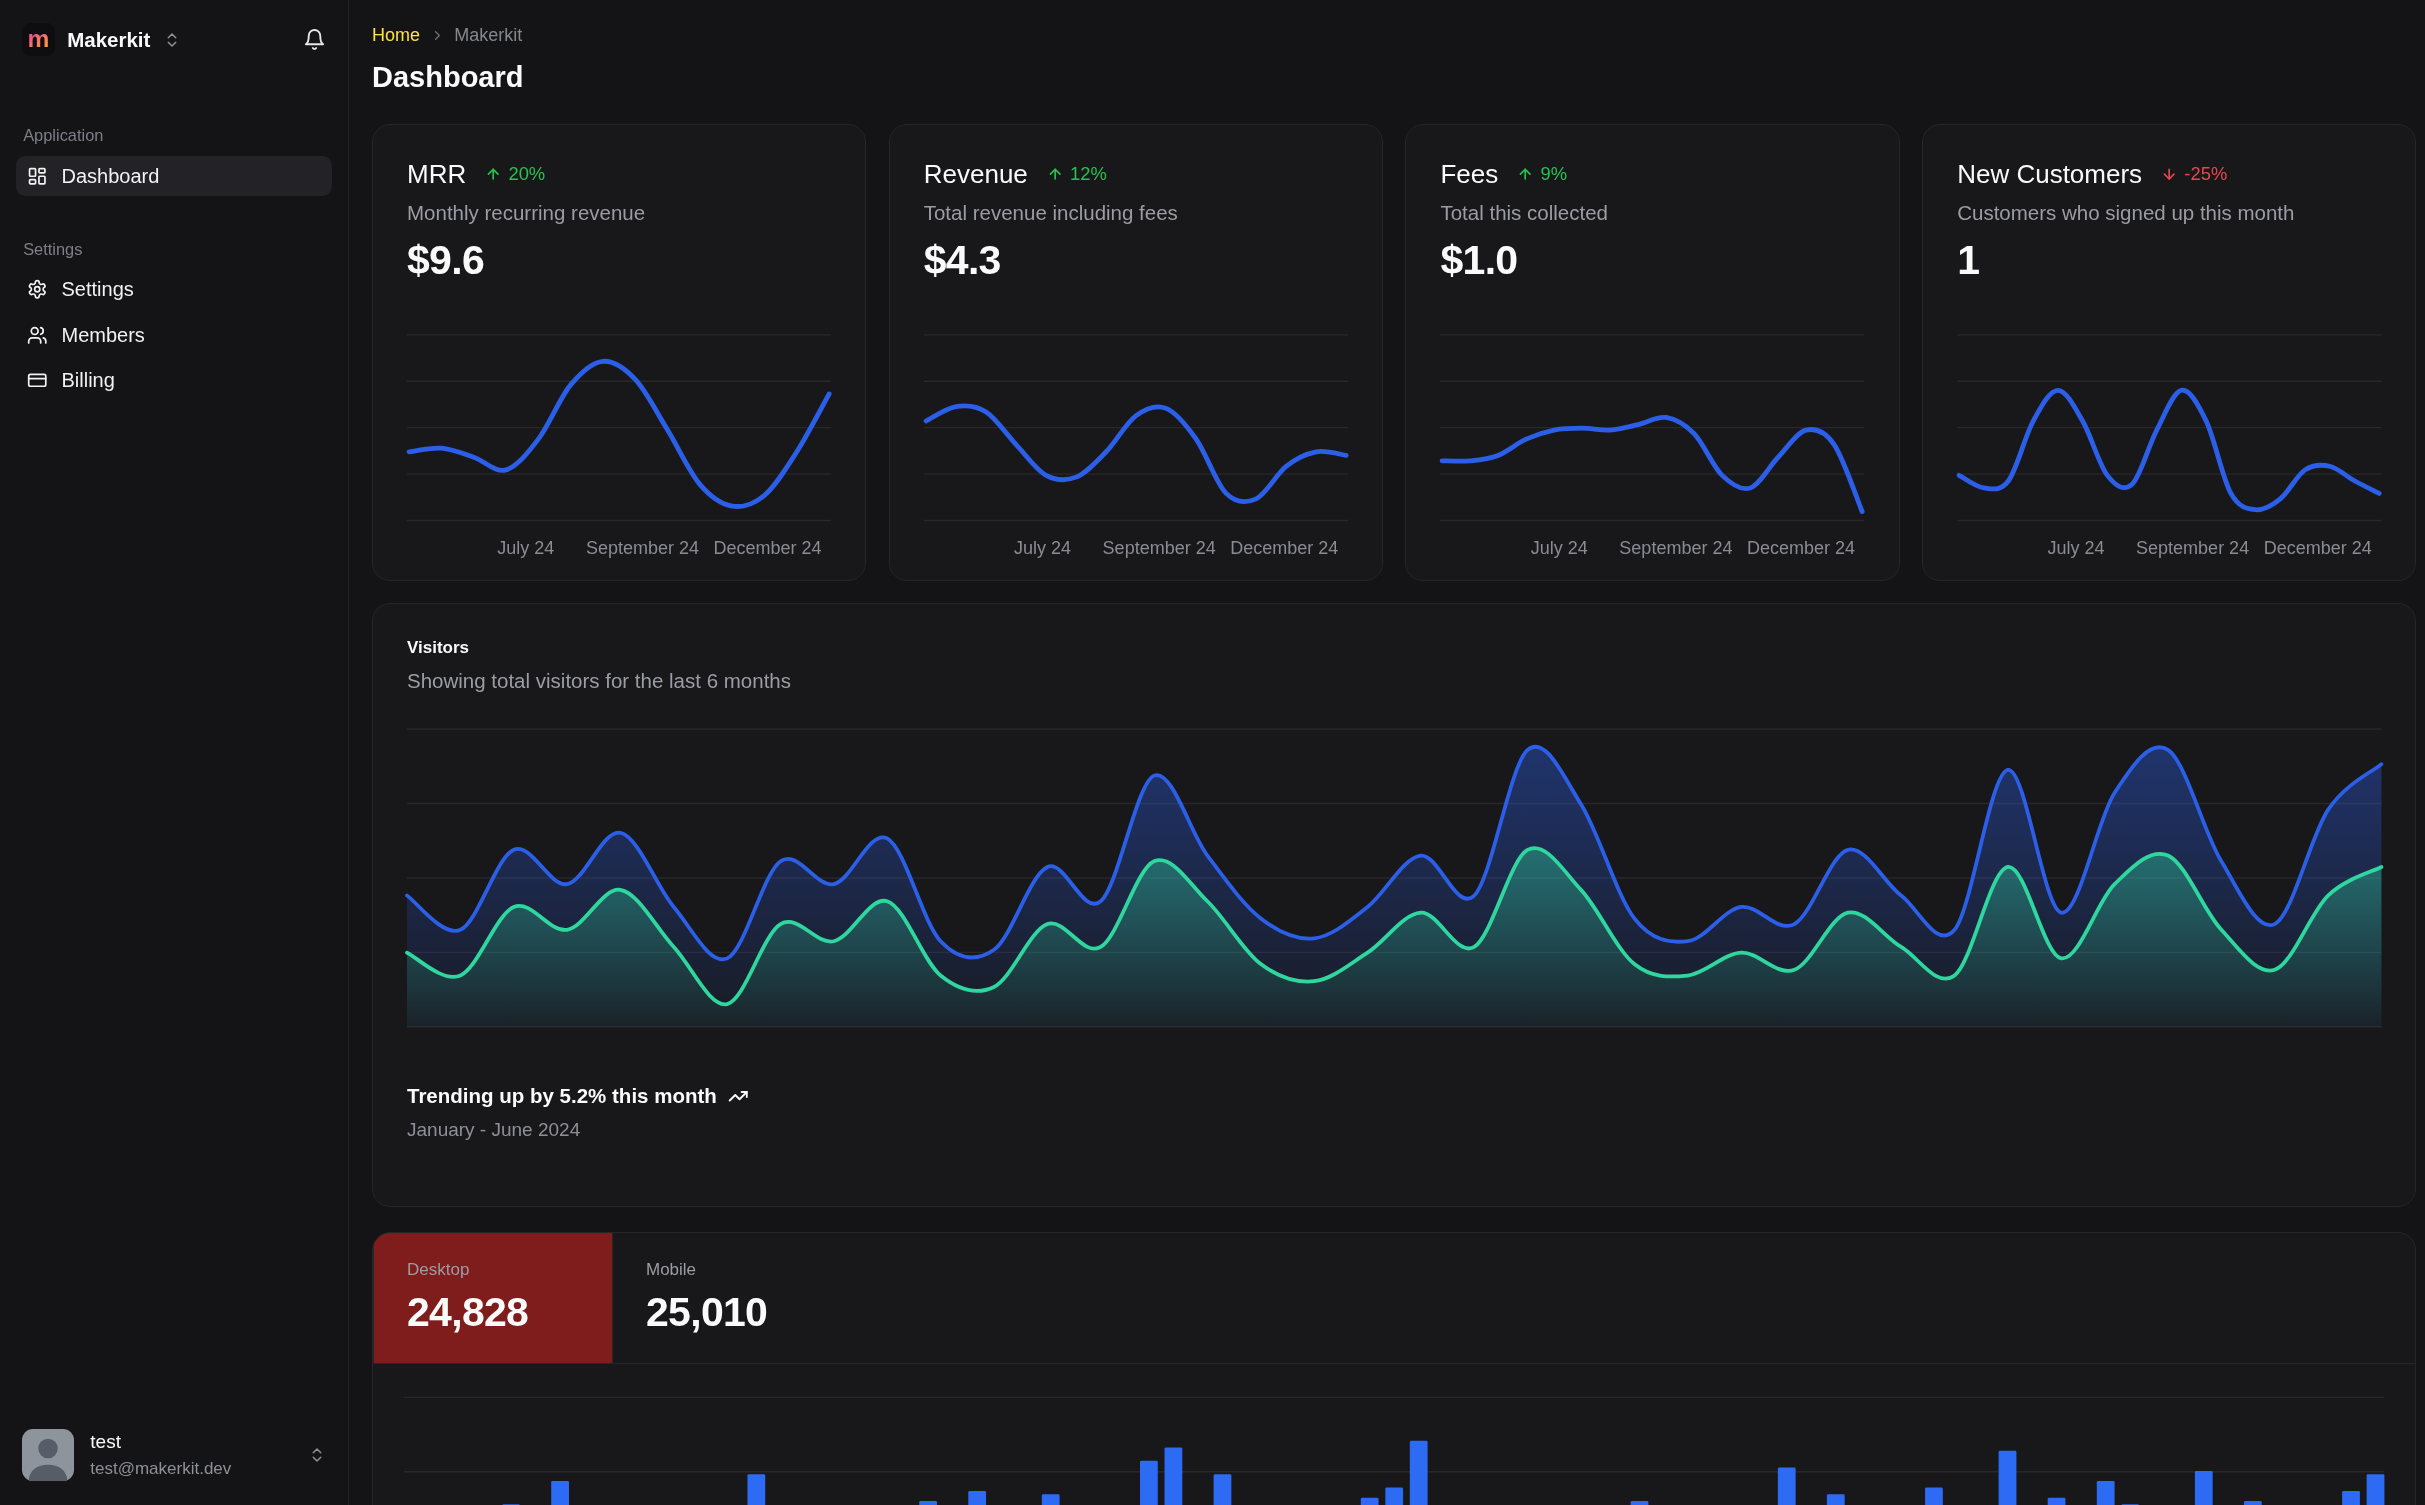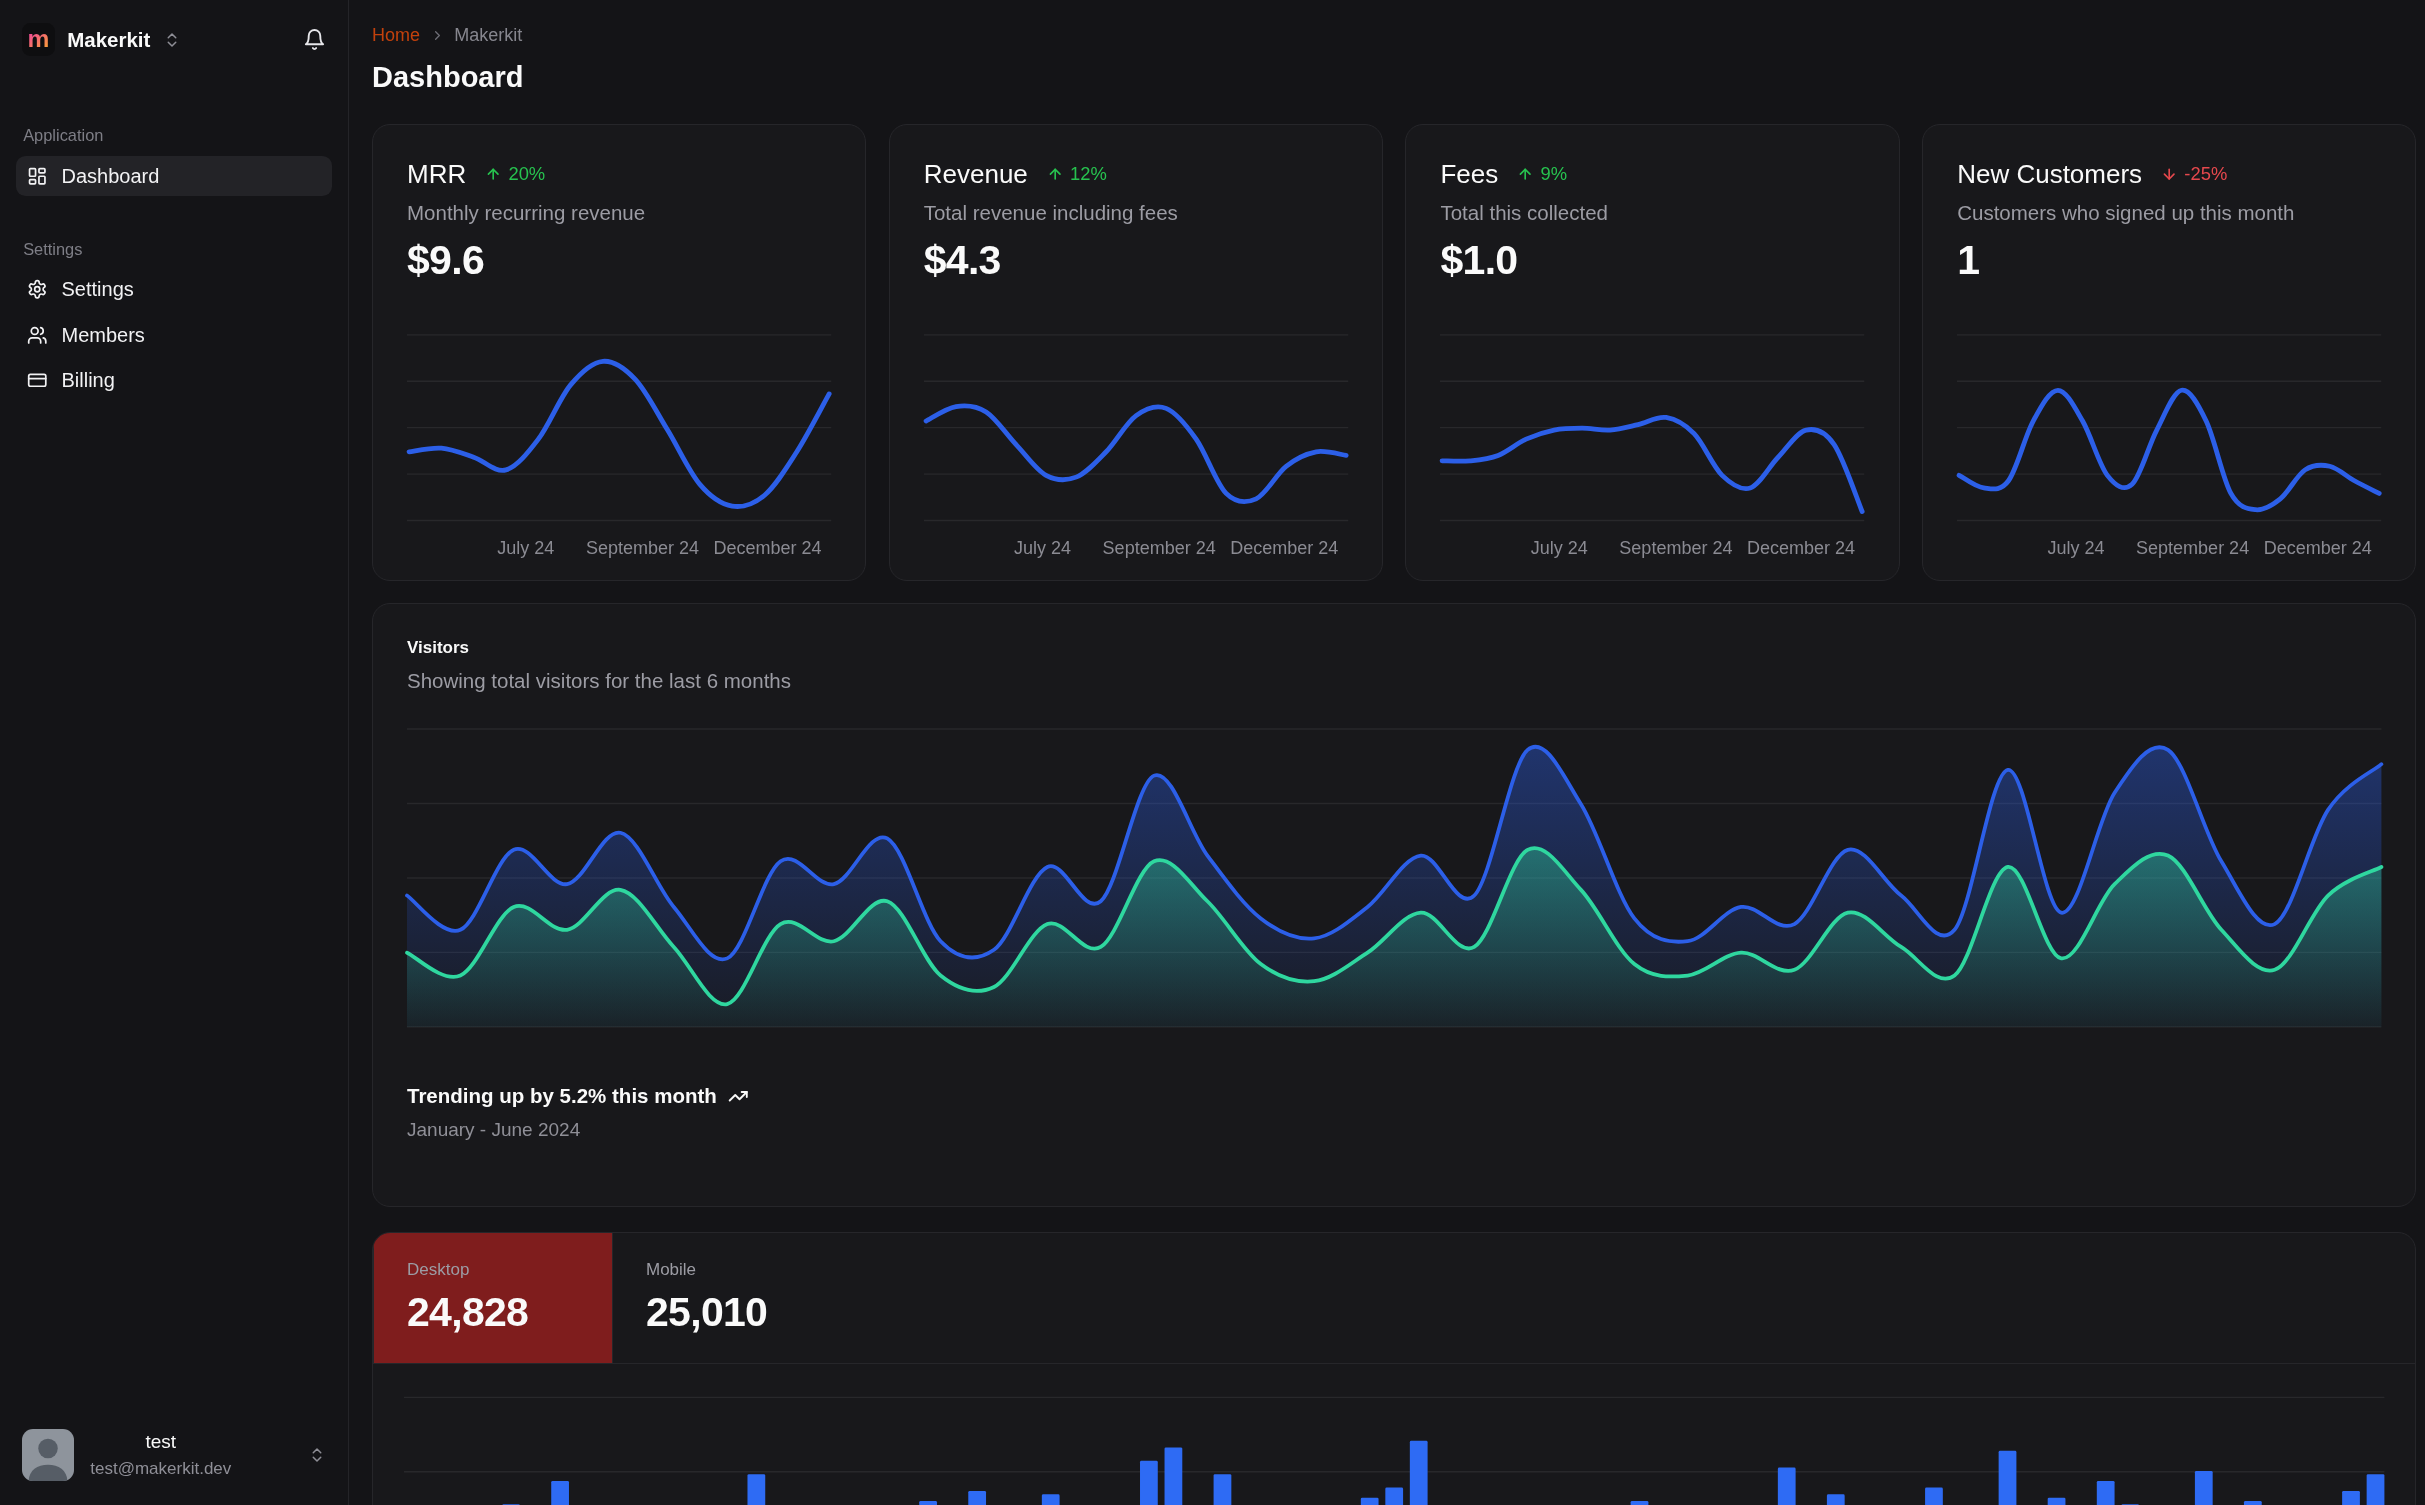--- a/index.html
+++ b/index.html
@@ -20,29 +20,29 @@
   .bell-btn { margin-left:auto; background:none; border:none; color:#e6e6ea; cursor:pointer; display:grid; place-items:center; }
   .bell-btn svg { width:23px; height:23px; }
   .sb-label { font-size:16.4px; color:#7e7e86; margin:38px 0 11px 6.8px; }
   .sb-label.first { margin-top:66px; }
   .sb-item { display:flex; align-items:center; gap:13.6px; height:40px; padding:0 11px;
     border-radius:9.6px; font-size:20px; color:#f2f2f4; cursor:pointer; margin-bottom:5.5px; }
   .sb-item.active { background:#232327; }
   .sb-item svg { width:20.5px; height:20.5px; }
   .sb-user { margin-top:auto; display:flex; align-items:center; gap:16.4px; padding:5.5px 5.5px; cursor:pointer; }
   .avatar { width:52px; height:52px; border-radius:11px; overflow:hidden; flex:none; }
-  .sb-user-texts { display:flex; flex-direction:column; gap:6px;align-items:center; }
+  .sb-user-texts { display:flex; flex-direction:column; gap:6px; }
   .sb-user-name { font-size:19px; color:#fafafa; }
   .sb-user-email { font-size:17px; color:#8f8f97; }
   .sb-user .chev-updown { margin-left:auto; }
 
   
   .main { flex:1; padding:24.6px 9.6px 0 23px; }
   .breadcrumb { display:flex; align-items:center; gap:9.6px; font-size:18px; }
-  .bc-home { color:#c2410c; cursor:pointer;text-align:center; }
+  .bc-home { color:#fde047; cursor:pointer;text-align:center; }
   .bc-sep { width:15px; height:15px; color:#6f6f77; }
   .bc-current { color:#86868e; }
   .page-title { font-size:29px; font-weight:700; margin-top:15px; }
 
   .cards-row { display:grid; grid-template-columns:repeat(4,1fr); gap:22.5px; margin-top:30px; }
   .card { background:#18181b; border:1.4px solid #26262a; border-radius:18px; }
   .metric-card { height:457px; padding:34px; position:relative; }
   .mc-head { display:flex; align-items:center; gap:19px; }
   .mc-title { font-size:26px; font-weight:400; }
   .badge { display:flex; align-items:center; gap:6.8px; font-size:18.4px; }

